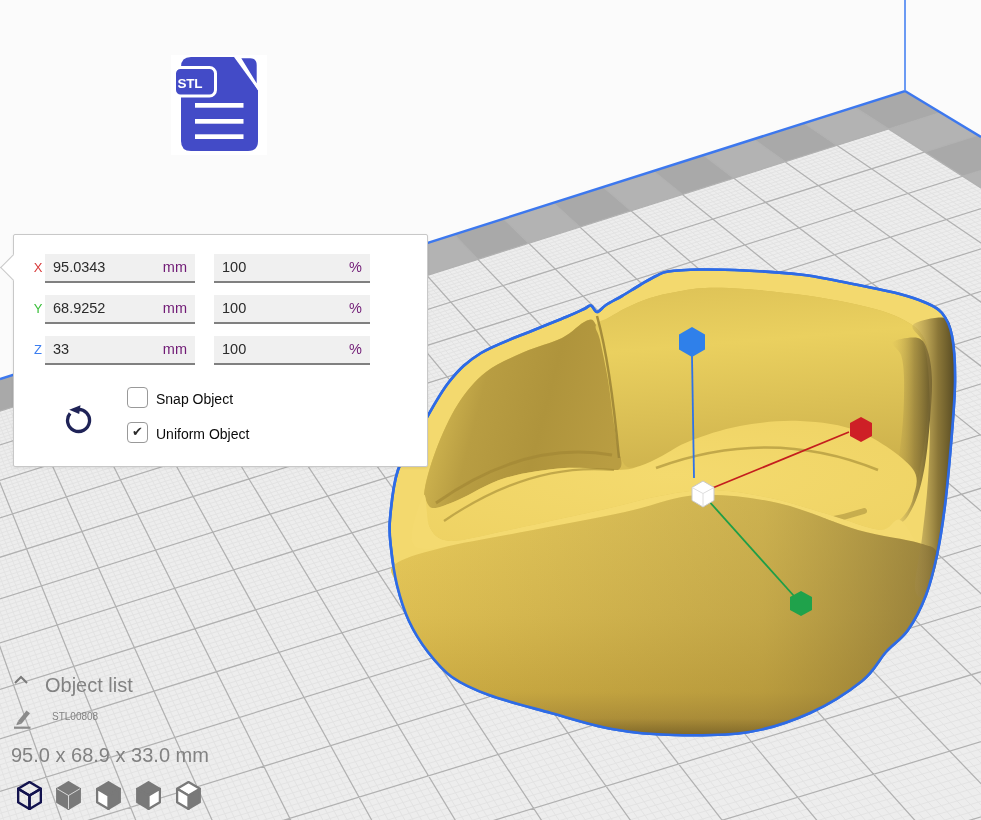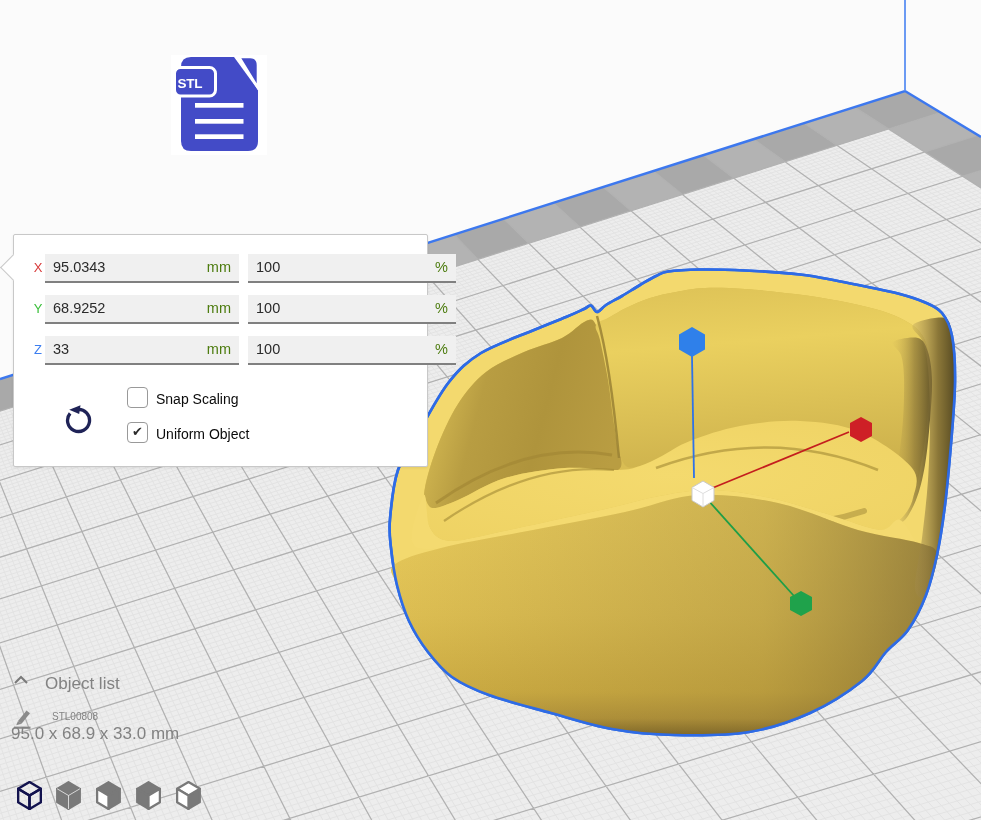--- a/index.html
+++ b/index.html
@@ -1,26 +1,26 @@
 <!DOCTYPE html>
 <html><head><meta charset="utf-8"><style>
 *{margin:0;padding:0;box-sizing:border-box}
 html,body{width:981px;height:820px;overflow:hidden;font-family:"Liberation Sans",sans-serif;background:#fbfbfb}
 .abs{position:absolute}
 #panel{position:absolute;left:13px;top:234px;width:415px;height:233px;background:#fff;border:1px solid #c8c8c8;border-radius:2px;box-shadow:0 1px 3px rgba(0,0,0,0.07)}
 #notch{position:absolute;left:-10px;top:23px;width:19px;height:19px;background:#fff;border-left:1px solid #c8c8c8;border-bottom:1px solid #c8c8c8;transform:rotate(45deg)}
 .prow{position:absolute;left:0;height:29px}
 .plabel{position:absolute;left:16px;width:16px;font-size:13px;text-align:center;top:6px}
 .pfield{position:absolute;background:#f0f0f0;border-bottom:2px solid #808080;height:29px;font-size:14.5px;color:#2b2b2b;line-height:27px;padding:0 8px}
-.pf1{left:31px;width:194px}
-.pf2{left:234px;width:208px}
-.unit{float:right;color:#4d7c0f}
+.pf1{left:31px;width:150px}
+.pf2{left:200px;width:156px}
+.unit{float:right;color:#701a75}
 .cbx{position:absolute;left:113px;width:21px;height:21px;background:#fff;border:1.5px solid #999;border-radius:4px;font-size:13px;line-height:18px;text-align:center;color:#2b2b2b}
 .cbl{position:absolute;left:142px;font-size:14px;color:#0a0a0a}
-.gtxt{position:absolute;color:#828282;font-size:17px}
+.gtxt{position:absolute;color:#828282;font-size:20px}
 </style></head>
 <body>
 <svg class="abs" style="left:0;top:0" width="981" height="820" viewBox="0 0 981 820">
 <defs>
 <linearGradient id="lwall" x1="0" y1="0.3" x2="1" y2="0.55">
  <stop offset="0" stop-color="#dcc156"></stop>
         <stop offset="0.3" stop-color="#b89d42"></stop>
         <stop offset="0.62" stop-color="#af943c"></stop>
         <stop offset="1" stop-color="#b99d42"></stop>
 </linearGradient>
@@ -195,37 +195,37 @@
  <div class="prow" style="top:101px">
   <span class="plabel" style="color:#3c7ef0">Z</span>
   <span class="pfield pf1">33<span class="unit">mm</span></span>
   <span class="pfield pf2">100<span class="unit">%</span></span>
  </div>
  <svg class="abs" style="left:50px;top:165px" width="32" height="34" viewBox="0 0 32 34">
    <path d="M6.1 13.4 A 11 11 0 1 0 13.5 9.5" fill="none" stroke="#1f2357" stroke-width="3.3"></path>
    <polygon points="5.2,9.8 16.5,5.2 15.2,13.9" fill="#1f2357"></polygon>
  </svg>
  <div class="cbx" style="top:152px"></div>
- <div class="cbl" style="top:156px">Snap Scaling</div>
+ <div class="cbl" style="top:156px">Snap Object</div>
  <div class="cbx" style="top:187px">✔</div>
  <div class="cbl" style="top:191px">Uniform Object</div>
  <div id="notch"></div>
 </div>
 
 <svg class="abs" style="left:14px;top:675px" width="14" height="10" viewBox="0 0 14 10">
     <polyline points="1,8 7,2 13,8" fill="none" stroke="#7a7a7a" stroke-width="2"></polyline>
   </svg>
 <div class="gtxt" style="left:45px;top:674px">Object list</div>
 <svg class="abs" style="left:13px;top:707px" width="20" height="22" viewBox="0 0 20 22">
  <path d="M5 14 L13.5 3.5 L17 6.2 L8.5 16.7 Z" fill="#8a8a8a"></path>
  <path d="M5 14 L8.5 16.7 L3.2 18.2 Z" fill="#8a8a8a"></path>
  <line x1="1" y1="20.7" x2="17.5" y2="20.7" stroke="#8a8a8a" stroke-width="2.2"></line>
 </svg>
 <div class="gtxt" style="left:52px;top:711px;font-size:10px">STL00808</div>
-<div class="gtxt" style="left:11px;top:724px">95.0 x 68.9 x 33.0 mm</div>
+<div class="gtxt" style="left:11px;top:744px">95.0 x 68.9 x 33.0 mm</div>
 <svg class="abs" style="left:17px;top:781px" width="25" height="29" viewBox="0 0 24 28">
     <polygon points="12,1 23,7.5 12,14 1,7.5" fill="#ffffff" fill-opacity="0" stroke="#12124e" stroke-width="2.4" stroke-linejoin="round"></polygon>
     <polygon points="1,7.5 12,14 12,27 1,20.5" fill="#ffffff" fill-opacity="0" stroke="#12124e" stroke-width="2.4" stroke-linejoin="round"></polygon>
     <polygon points="12,14 23,7.5 23,20.5 12,27" fill="#ffffff" fill-opacity="0" stroke="#12124e" stroke-width="2.4" stroke-linejoin="round"></polygon>
   </svg>
 <svg class="abs" style="left:56px;top:781px" width="25" height="29" viewBox="0 0 24 28">
     <polygon points="12,1 23,7.5 12,14 1,7.5" fill="#797979" stroke="#797979" stroke-width="2" stroke-linejoin="round"></polygon>
     <polygon points="1,7.5 12,14 12,27 1,20.5" fill="#797979" stroke="#797979" stroke-width="2" stroke-linejoin="round"></polygon>
     <polygon points="12,14 23,7.5 23,20.5 12,27" fill="#797979" stroke="#797979" stroke-width="2" stroke-linejoin="round"></polygon>
     <polyline points="1,7.5 12,14 23,7.5" fill="none" stroke="#ffffff" stroke-width="0.8" opacity="0.85"></polyline>

